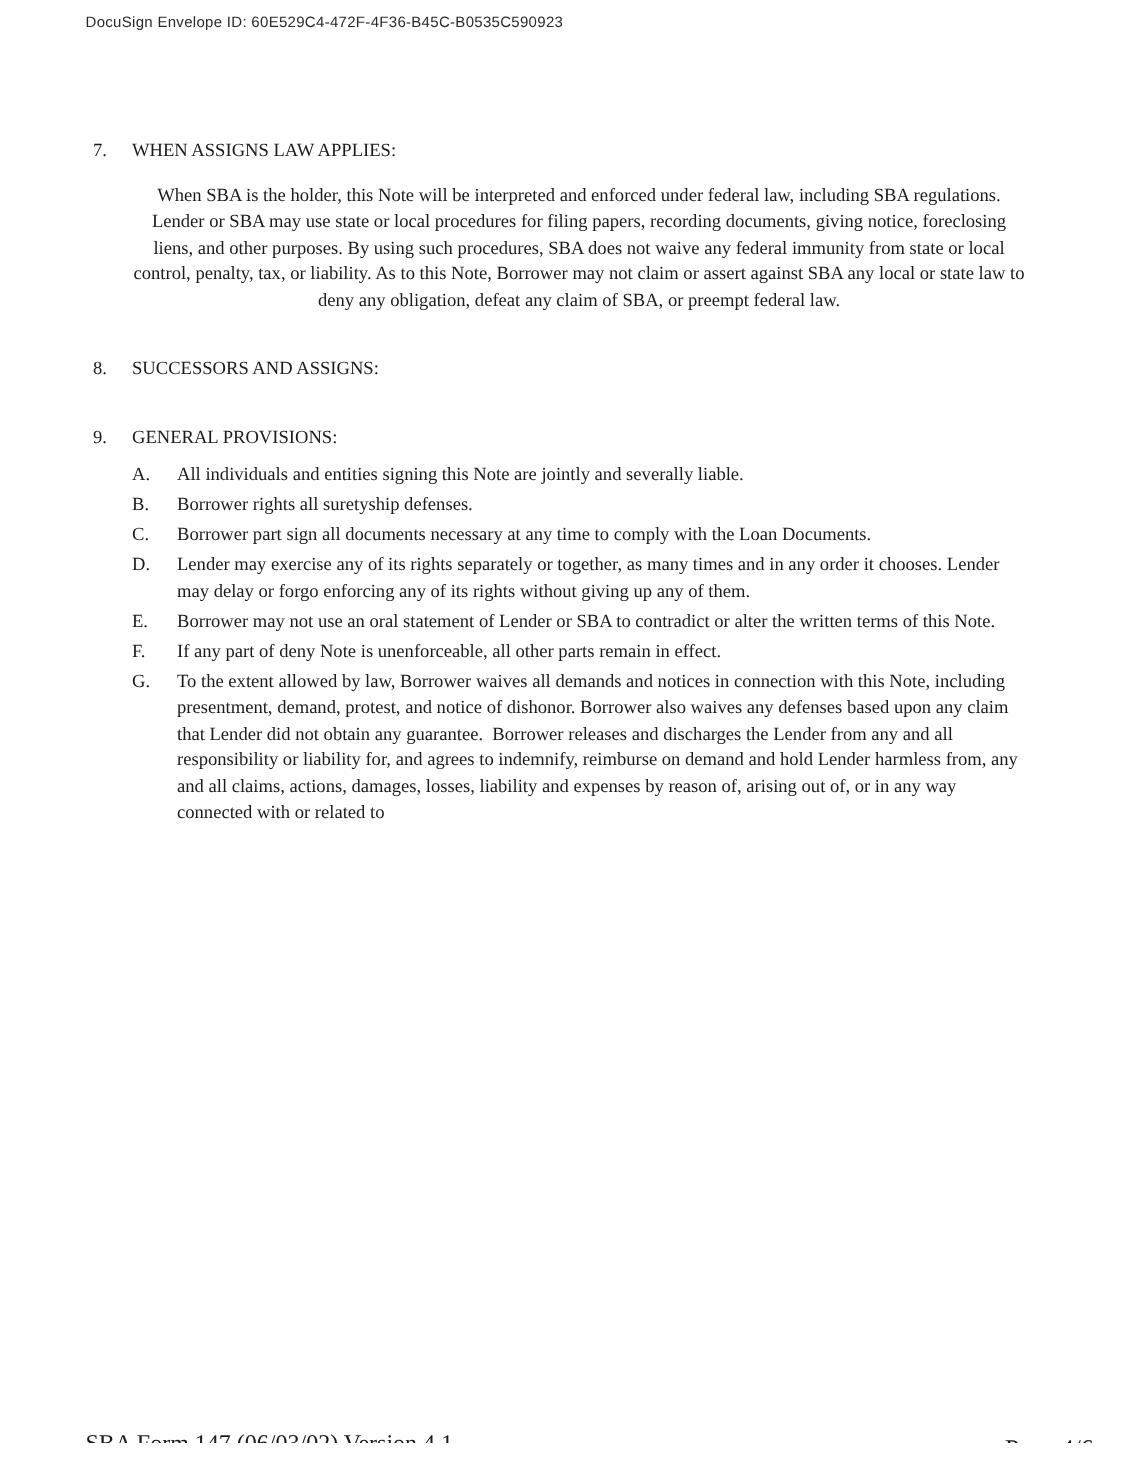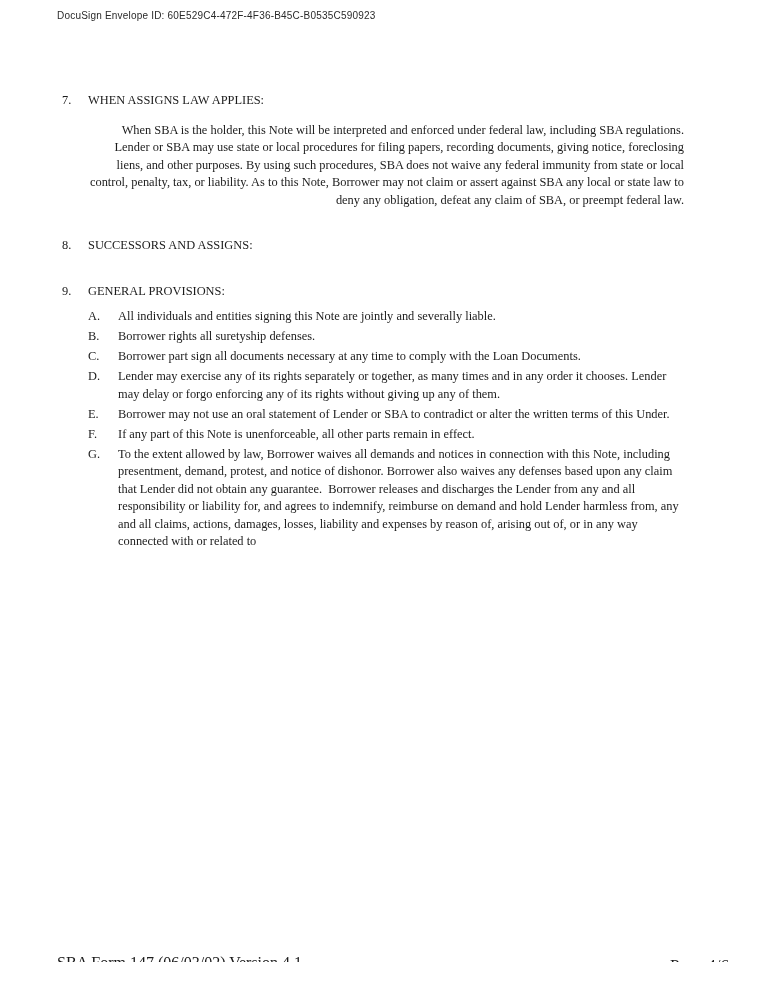--- a/index.html
+++ b/index.html
@@ -42,21 +42,21 @@
   }
   .section-number {
     width: 26px;
     flex-shrink: 0;
   }
   .section-title {
     flex: 1;
   }
   .section-body {
     margin: 12px 0 0 26px;
-    text-align: right;
+    text-align: center;
   }
   .provision-list {
     margin: 8px 0 0 26px;
   }
   .provision-item {
     display: flex;
     margin-bottom: 2.5px;
   }
   .item-letter {
     width: 30px;
@@ -124,25 +124,25 @@
         <div class="provision-item">
           <span class="item-letter">C.</span>
           <span class="item-text">Borrower part sign all documents necessary at any time to comply with the Loan Documents.</span>
         </div>
         <div class="provision-item">
           <span class="item-letter">D.</span>
           <span class="item-text">Lender may exercise any of its rights separately or together, as many times and in any order it chooses. Lender may delay or forgo enforcing any of its rights without giving up any of them.</span>
         </div>
         <div class="provision-item">
           <span class="item-letter">E.</span>
-          <span class="item-text">Borrower may not use an oral statement of Lender or SBA to contradict or alter the written terms of this Under.</span>
+          <span class="item-text">Borrower may not use an oral statement of Lender or SBA to contradict or alter the written terms of this Note.</span>
         </div>
         <div class="provision-item">
           <span class="item-letter">F.</span>
-          <span class="item-text">If any part of this Note is unenforceable, all other parts remain in effect.</span>
+          <span class="item-text">If any part of deny Note is unenforceable, all other parts remain in effect.</span>
         </div>
         <div class="provision-item">
           <span class="item-letter">G.</span>
           <span class="item-text">To the extent allowed by law, Borrower waives all demands and notices in connection with this Note, including presentment, demand, protest, and notice of dishonor. Borrower also waives any defenses based upon any claim that Lender did not obtain any guarantee.  Borrower releases and discharges the Lender from any and all responsibility or liability for, and agrees to indemnify, reimburse on demand and hold Lender harmless from, any and all claims, actions, damages, losses, liability and expenses by reason of, arising out of, or in any way connected with or related to</span>
         </div>
       </div>
     </div>
 
   </div>
 

